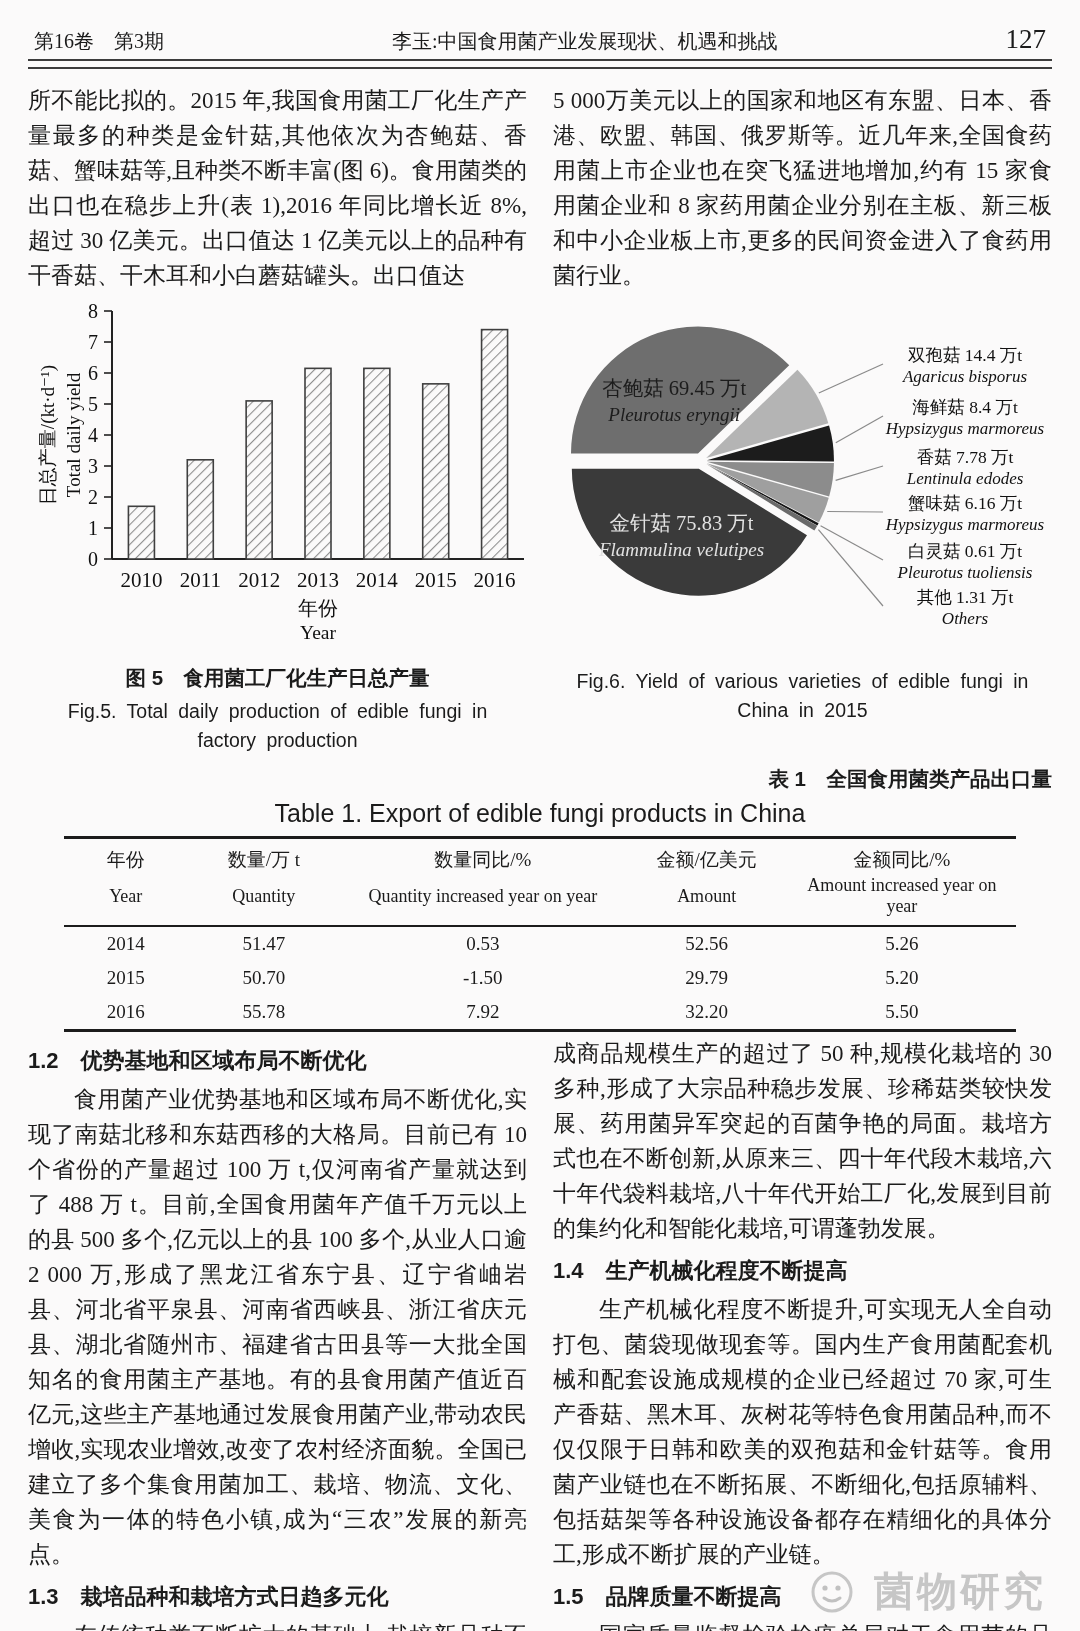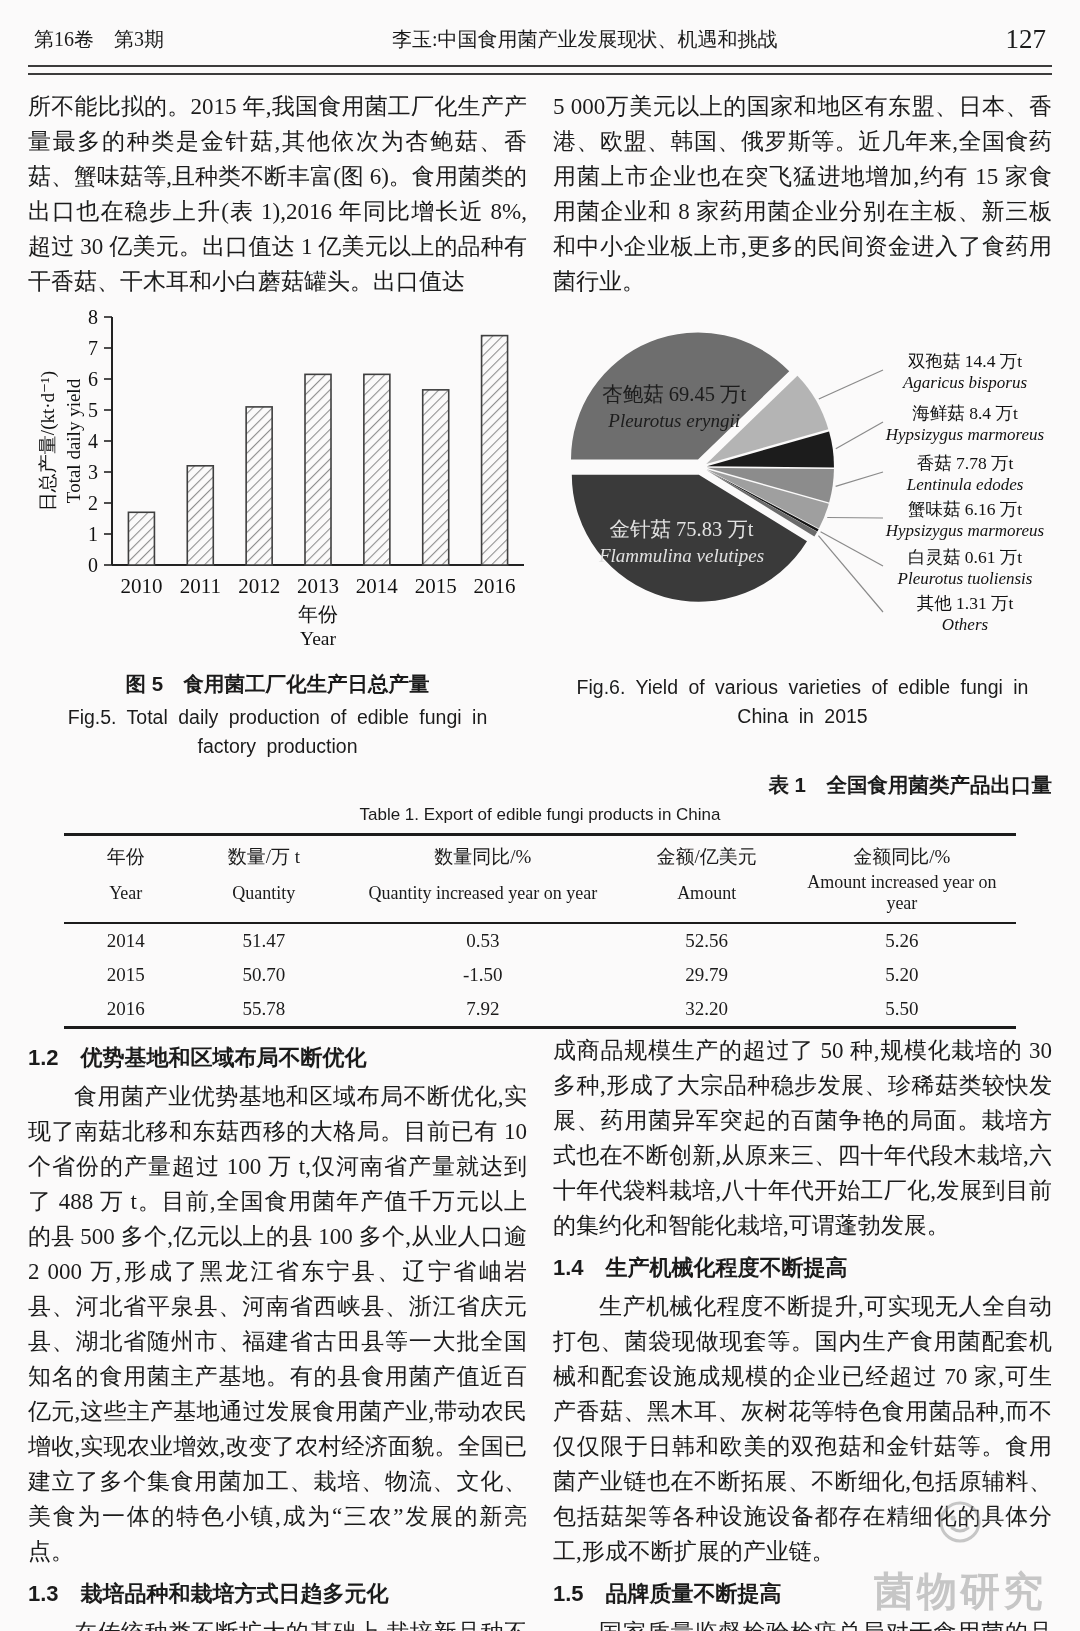--- a/index.html
+++ b/index.html
@@ -2,53 +2,53 @@
 <html><head>
 <meta charset="utf-8">
 <style>
   html,body { margin:0; padding:0; background:#d9d9d9; }
   .page {
     width:1080px; height:1631px; margin:0 auto; position:relative; overflow:hidden;
     background:#fbfafa; color:#1b1b1b; box-sizing:border-box; padding:22px 28px 0;
     font-family:"Liberation Serif","DejaVu Serif",serif;
   }
   
-  .hdr { display:flex; justify-content:space-between; align-items:center; font-size:20px; padding:2px 6px 10px; }
+  .hdr { display:flex; justify-content:space-between; align-items:flex-end; font-size:20px; padding:2px 6px 4px; }
   .hdr .pg { font-size:27px; }
   .hdr-rule { height:6px; border-top:2px solid #3c3c3c; border-bottom:2px solid #3c3c3c; margin-bottom:14px; }
   
   .twocol { display:flex; gap:26px; }
   .col { width:499px; }
   p.body-par { font-size:23px; line-height:35px; text-align:justify; margin:0; }
   .indent { text-indent:2em; }
   
   .fig-row { display:flex; gap:0; margin-top:6px; }
   .figbox-l { width:505px; }
   .figbox-r { width:519px; }
   svg text { font-family:"Liberation Serif","DejaVu Serif",serif; }
   .cap-row { display:flex; gap:26px; margin-top:16px; }
   .cap { width:499px; text-align:center; }
   .cap-zh { font-family:"Liberation Sans","DejaVu Sans",sans-serif; font-weight:bold; font-size:20.5px; line-height:30px; }
   .cap-en { font-family:"Liberation Sans","DejaVu Sans",sans-serif; font-size:19.5px; line-height:29px; max-width:470px; margin:4px auto 0; word-spacing:5px; }
   
   .tbl-title-zh { text-align:right; font-family:"Liberation Sans","DejaVu Sans",sans-serif; font-weight:bold; font-size:20.5px; margin-top:10px; }
-  .tbl-title-en { text-align:center; font-family:"Liberation Sans","DejaVu Sans",sans-serif; font-size:17px; margin-top:6px; }
+  .tbl-title-en { text-align:center; font-family:"Liberation Sans","DejaVu Sans",sans-serif; font-size:25px; margin-top:6px; }
   table.booktabs { width:93%; margin:8px auto 0; border-collapse:collapse; font-size:19px; }
   table.booktabs th, table.booktabs td { text-align:center; font-weight:normal; }
   table.booktabs thead tr.zh th { border-top:3px solid #1c1c1c; padding:8px 4px 1px; }
   table.booktabs thead tr.en th { border-bottom:2px solid #1c1c1c; padding:1px 4px 8px; font-size:18px; }
   table.booktabs tbody td { padding:6px 4px; }
   table.booktabs tbody tr:last-child td { border-bottom:3.5px solid #1c1c1c; }
   
   .sections { display:flex; gap:26px; margin-top:4px; }
   .sec-h { font-family:"Liberation Sans","DejaVu Sans",sans-serif; font-weight:bold; font-size:22px; margin:10px 0 6px; }
   
   .watermark { position:absolute; right:34px; bottom:12px; display:flex; align-items:center; gap:20px;
     color:rgba(145,145,145,0.5); font-family:"Liberation Sans","DejaVu Sans",sans-serif;
-    font-weight:bold; font-size:40px; letter-spacing:3px; pointer-events:none;flex-direction:column; }
+    font-weight:bold; font-size:40px; letter-spacing:3px; pointer-events:none; }
 </style>
 </head>
 <body>
 
 <div class="page">
 
   <div class="hdr">
     <span>第16卷　第3期</span>
     <span>李玉:中国食用菌产业发展现状、机遇和挑战</span>
     <span class="pg">127</span>

